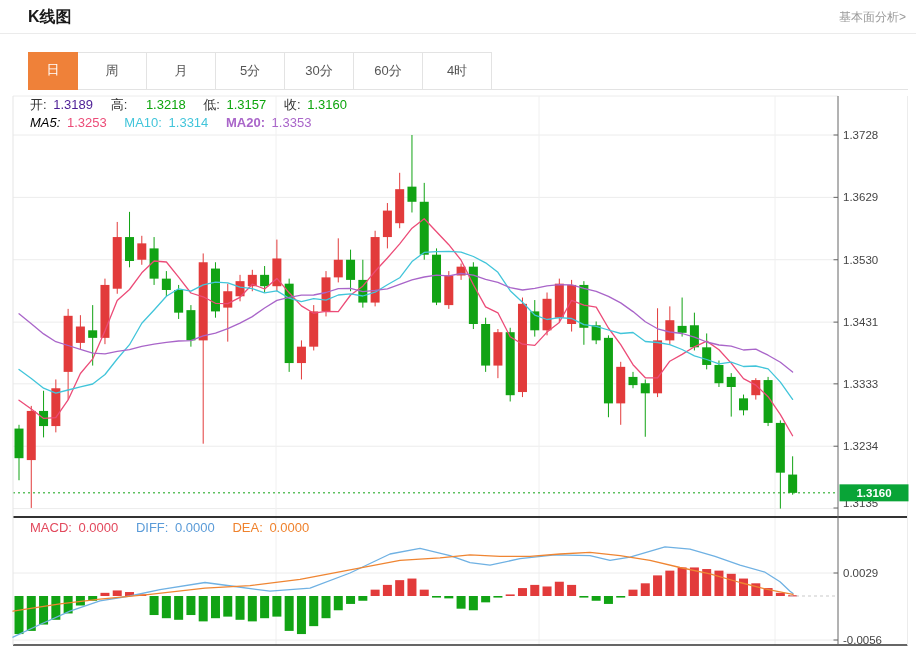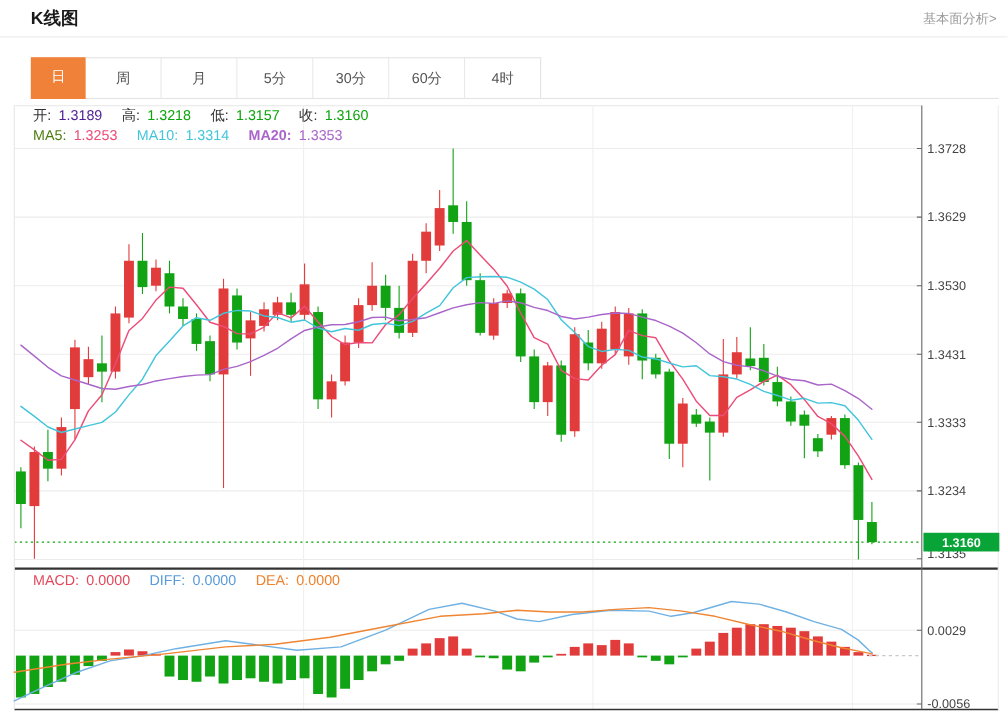--- a/index.html
+++ b/index.html
@@ -36,28 +36,28 @@
       <div class="tab">30分</div>
       <div class="tab">60分</div>
       <div class="tab">4时</div>
     </div>
   <div class="tabs-underline"></div>
 
   <div class="info-row" style="top:96px;">
     <span style="color:#333;">开:</span>
     <span class="gap" style="color: #4c1d95;">1.3189</span>
     <span style="color:#333;">高:</span>
-    <span class="gap" style="color: rgb(13, 165, 13);">1.3218</span>
+    <span class="gap" style="color: rgb(13, 165, 13); margin-left: 12px;">1.3218</span>
     <span style="color:#333;">低:</span>
     <span class="gap" style="color: rgb(13, 165, 13);">1.3157</span>
     <span style="color:#333;">收:</span>
     <span style="color: rgb(13, 165, 13);">1.3160</span>
   </div>
   <div class="info-row" style="top:115px;">
-    <span style="color: #4d7c0f;">MA5:</span>
+    <span style="color: #000000; font-style: italic;">MA5:</span>
     <span class="gap" style="color: rgb(236, 76, 120);">1.3253</span>
     <span style="color: rgb(66, 197, 218);">MA10:</span>
     <span class="gap" style="color: rgb(66, 197, 218);">1.3314</span>
     <span style="color: rgb(169, 101, 201); font-weight: bold;">MA20:</span>
     <span style="color: rgb(169, 101, 201); text-align: right;">1.3353</span>
   </div>
   <div class="info-row" style="top:520px;">
     <span style="color: rgb(226, 72, 92);">MACD:</span>
     <span class="gap" style="color: rgb(226, 72, 92);">0.0000</span>
     <span style="color: rgb(90, 155, 216);">DIFF:</span>

